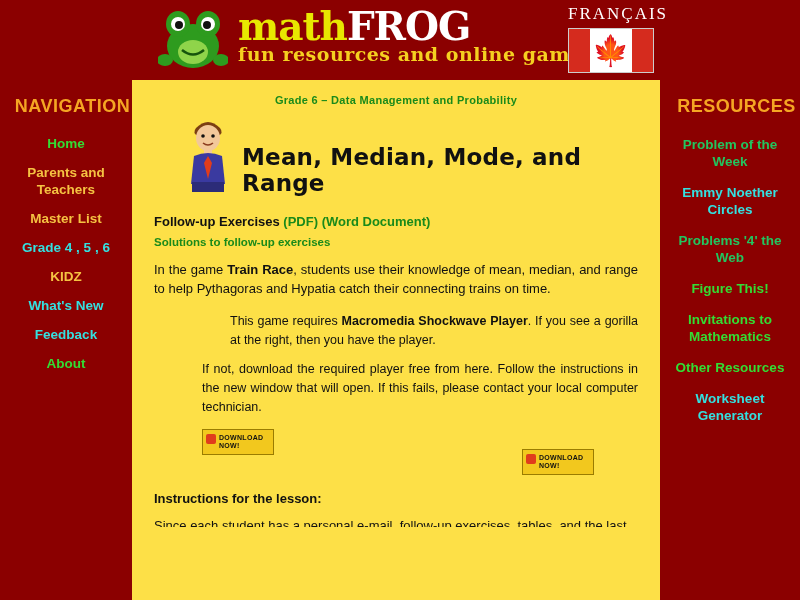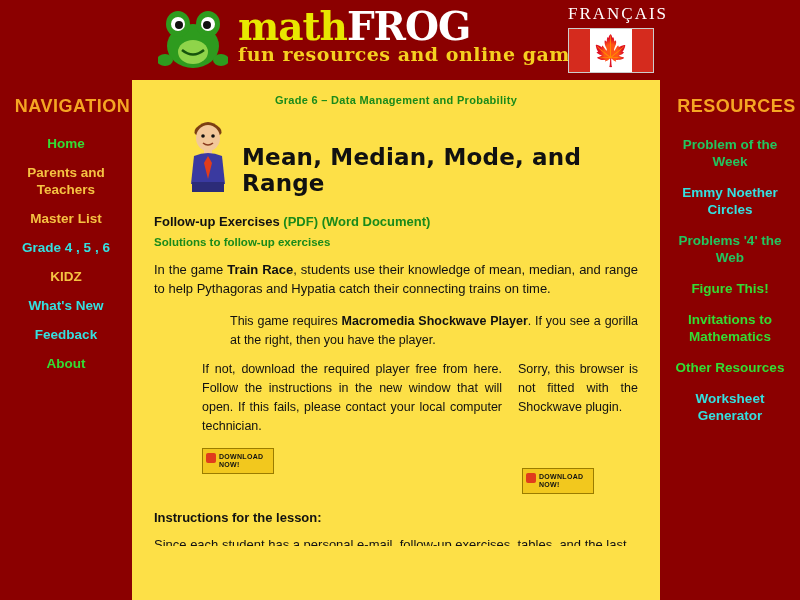--- a/index.html
+++ b/index.html
@@ -393,21 +393,20 @@
           <p>
             <span>This game requires </span><b>Macromedia Shockwave Player</b><span>. If you see a gorilla at the right, then you have the player.</span>
           </p>
         </div>
         <div class="split">
           <div class="left-col">
             <p>
               <span>If not, download the required player </span><span class="free">free</span><span> from here. Follow the instructions in the new window that will open. If this fails, please contact your local computer technician.</span>
             </p>
           </div>
-          <div class="right-col">Sorry, this browser is not fitted with the Shockwave plugin.</div>
         </div>
         <div class="dl-wrap-left">
           <a class="dl-btn" href="#"><span class="spark"></span><span>DOWNLOAD NOW!</span></a>
         </div>
         <div class="dl-wrap-right" style="margin-left:368px;margin-top:-18px;">
           <a class="dl-btn" href="#"><span class="spark"></span><span>DOWNLOAD NOW!</span></a>
         </div>
       </div>
 
       <div class="instructions">Instructions for the lesson:</div>

